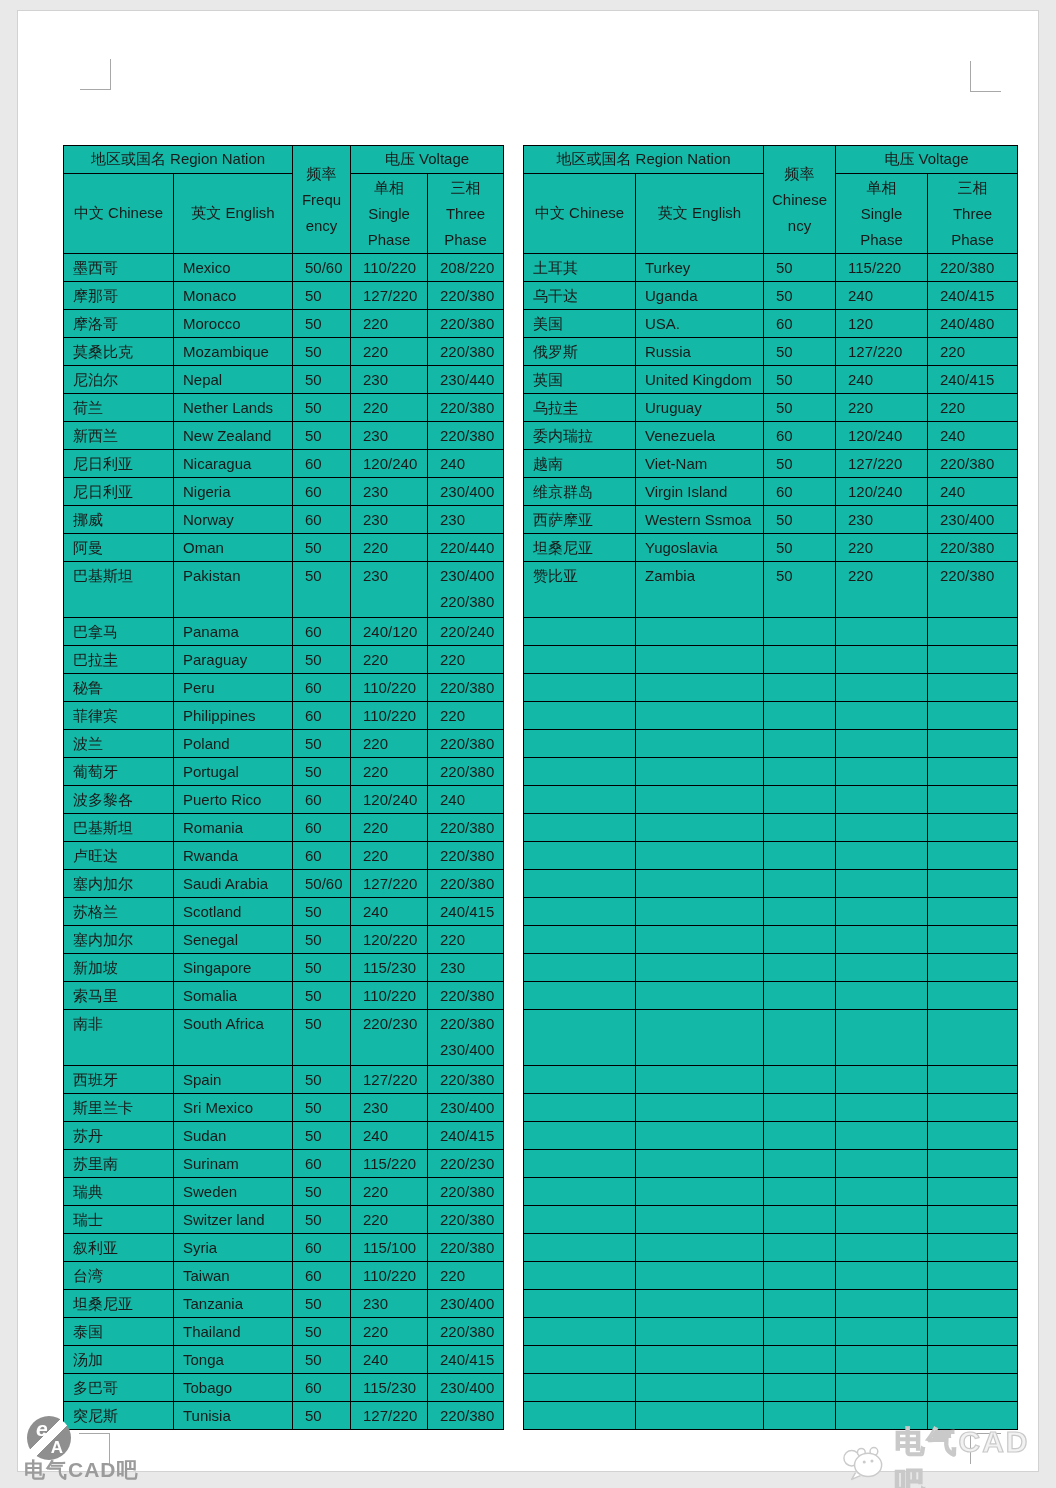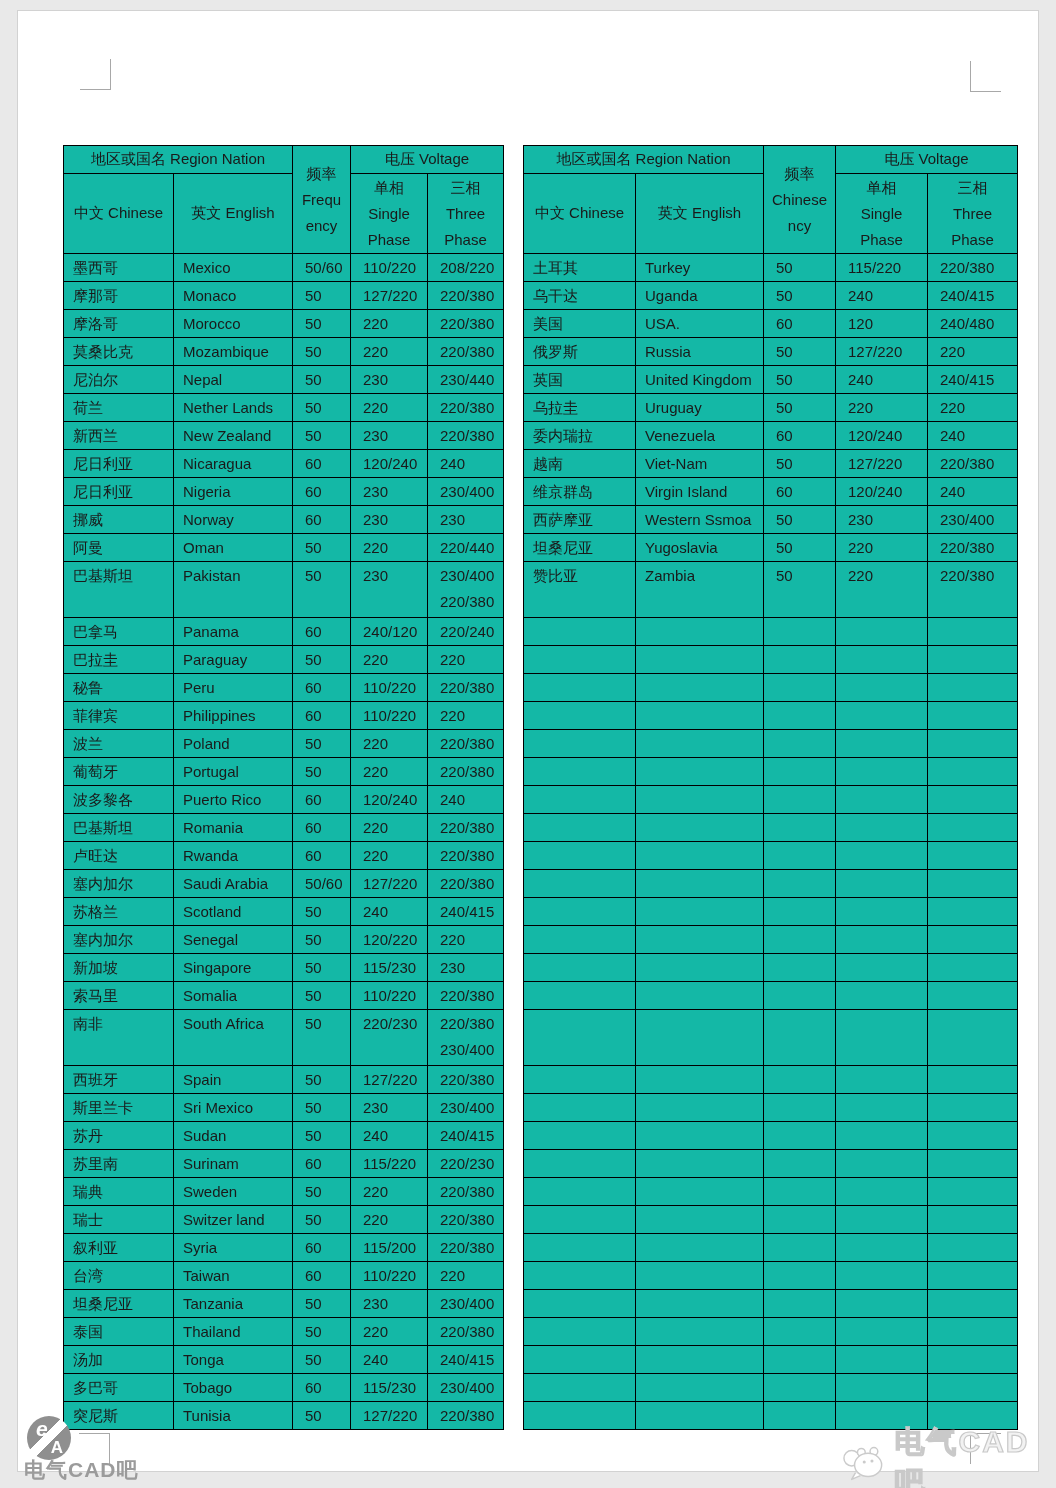--- a/index.html
+++ b/index.html
@@ -333,21 +333,21 @@
         <td>瑞士</td>
         <td>Switzer land</td>
         <td class="num">50</td>
         <td class="num">220</td>
         <td class="num">220/380</td>
       </tr>
       <tr>
         <td>叙利亚</td>
         <td>Syria</td>
         <td class="num">60</td>
-        <td class="num">115/200</td>
+        <td class="num">115/100</td>
         <td class="num">220/380</td>
       </tr>
       <tr>
         <td>台湾</td>
         <td>Taiwan</td>
         <td class="num">60</td>
         <td class="num">110/220</td>
         <td class="num">220</td>
       </tr>
       <tr>

